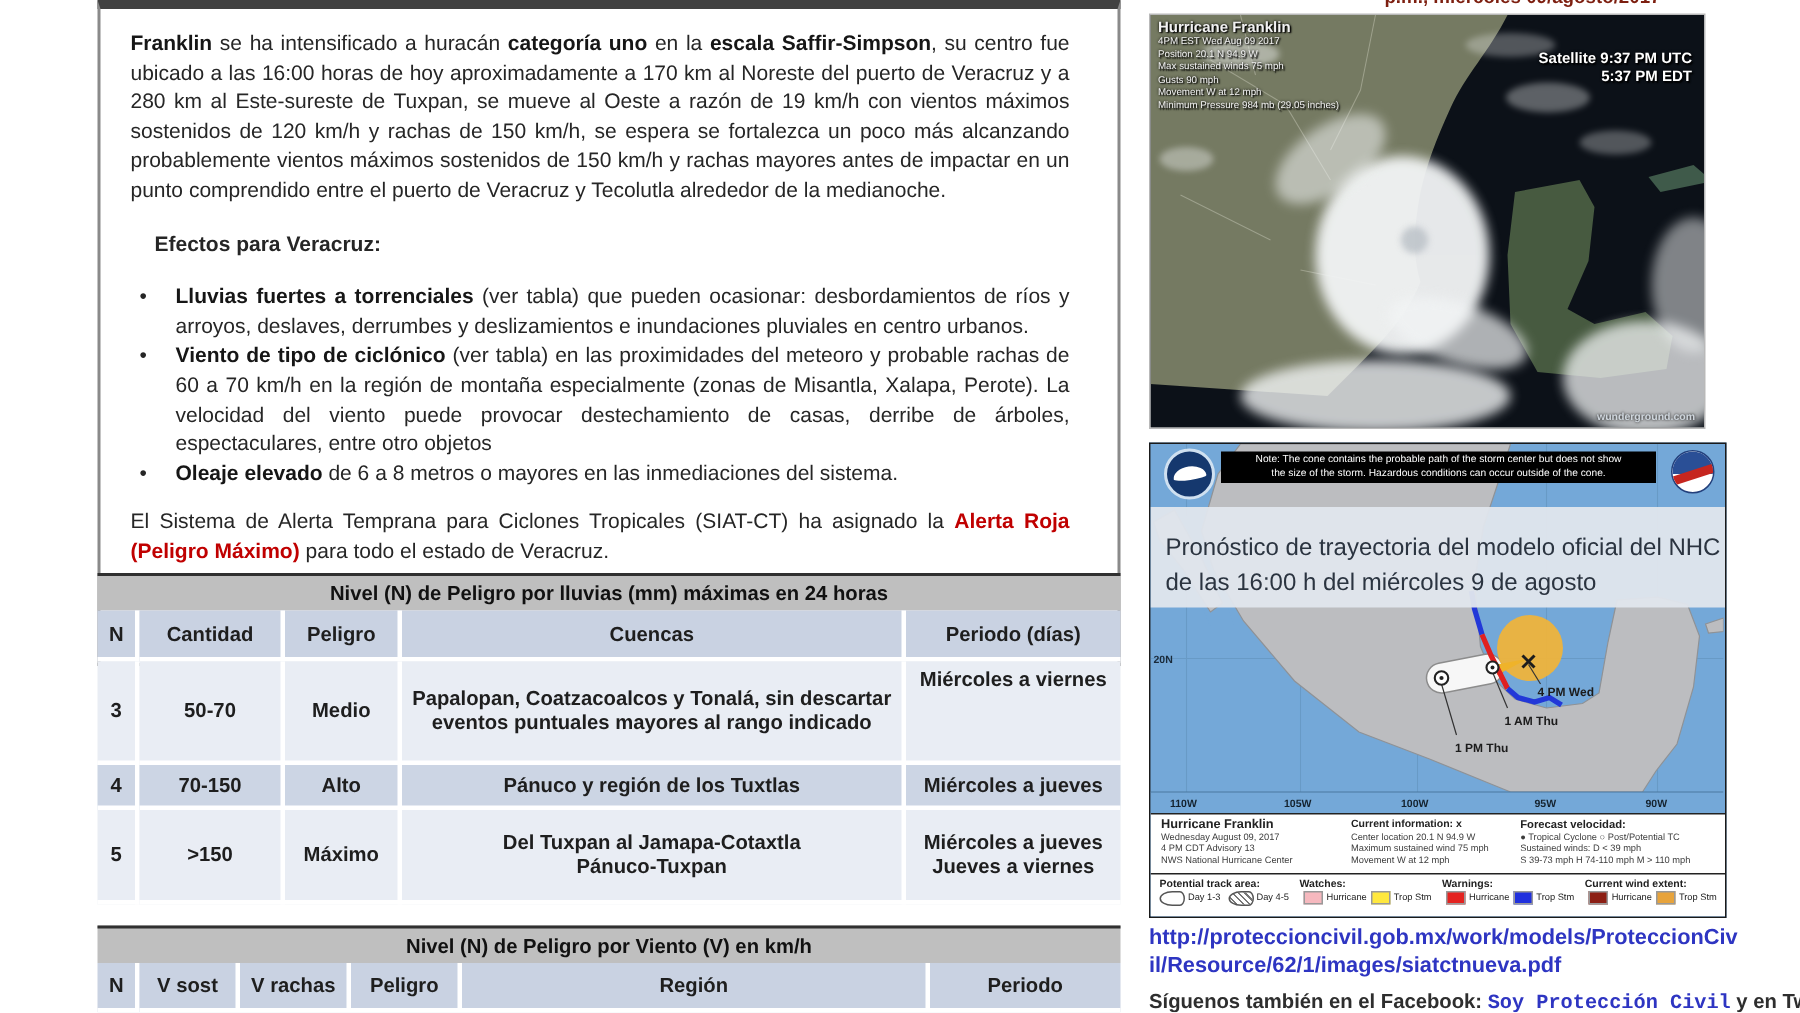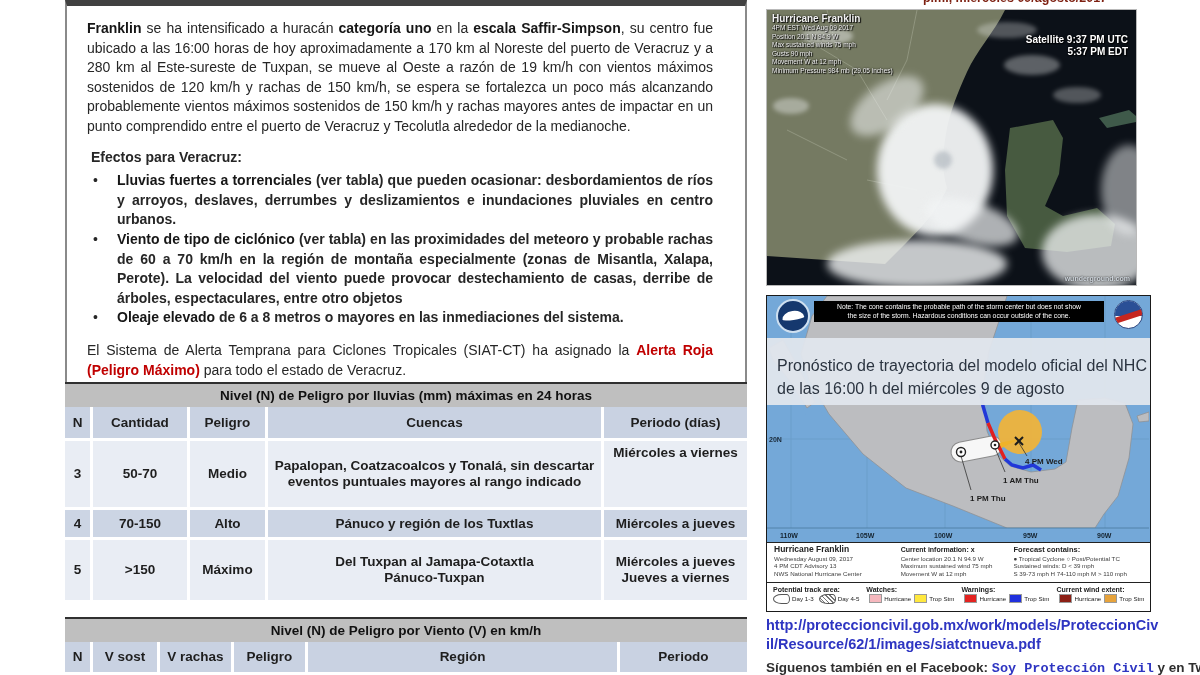--- a/index.html
+++ b/index.html
@@ -5,24 +5,24 @@
   html,body{margin:0;padding:0;background:#fff;}
   .page{position:relative;width:1200px;height:675px;background:#fff;overflow:hidden;
         font-family:"Liberation Sans",sans-serif;color:#262626;}
 
   
   .doc-box{position:absolute;left:65px;top:0;width:682px;height:444px;box-sizing:border-box;
            border:2px solid #8a8a8a;border-top:6px solid #414141;background:#fff;
            padding:13px 32px 8px 20px;font-size:14px;line-height:19.6px;text-align:justify;}
   .doc-box b{color:#161616;}
   .para-intro{margin:0 0 11px 0;}
-  .effects-title{font-weight:bold;margin:4px;}
+  .effects-title{font-weight:bold;margin:16px;}
   .bullet{display:flex;margin:0;}
   .bullet .marker{width:24px;flex:0 0 24px;text-align:left;padding-left:6px;}
-  .bullet .btxt{flex:1;text-align:justify;font-weight:bold;}
+  .bullet .btxt{flex:1;text-align:justify;}
   .para-siat{margin:13px 0 16px 0;}
   .red{color:#c00000;font-weight:bold;}
 
   
   .tbar{position:absolute;left:65px;width:682px;height:25px;background:#bfbfbf;
         border-top:2px solid #303030;box-sizing:border-box;display:flex;align-items:center;
         justify-content:center;font-weight:bold;font-size:13.5px;color:#111;}
   .bar-rain{top:382px;}
   .bar-wind{top:617px;}
   .grid-row{position:absolute;left:65px;width:682px;display:grid;box-sizing:border-box;}
@@ -303,21 +303,21 @@
         <div class="s">4 PM CDT Advisory 13</div>
         <div class="s">NWS National Hurricane Center</div>
       </div>
       <div class="c2">
         <div class="t" style="font-size:7px;">Current information: x</div>
         <div class="s">Center location 20.1 N 94.9 W</div>
         <div class="s">Maximum sustained wind 75 mph</div>
         <div class="s">Movement W at 12 mph</div>
       </div>
       <div class="c3">
-        <div class="t" style="font-size:7.5px;">Forecast contains:</div>
+        <div class="t" style="font-size:7.5px;">Forecast velocidad:</div>
         <div class="s">● Tropical Cyclone   ○ Post/Potential TC</div>
         <div class="s">Sustained winds:    D &lt; 39 mph</div>
         <div class="s">S 39-73 mph  H 74-110 mph  M &gt; 110 mph</div>
       </div>
     </div>
 
     <div class="nhc-legend">
       <div class="lg">
         <div class="t">Potential track area:</div>
         <div class="row">

